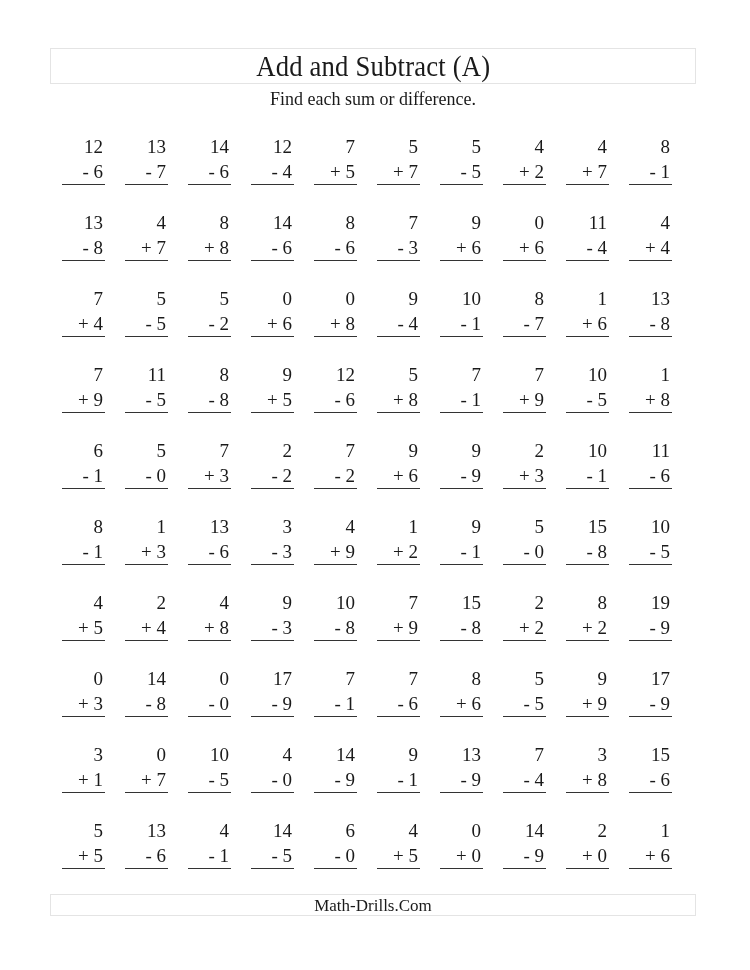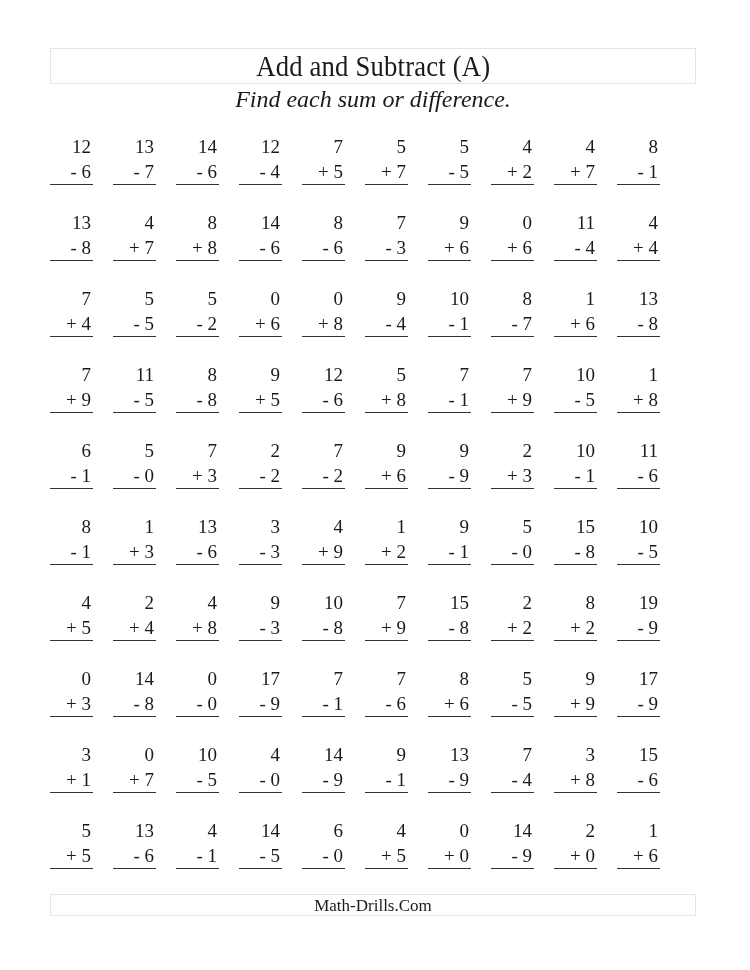--- a/index.html
+++ b/index.html
@@ -13,24 +13,24 @@
     display: flex; align-items: center; justify-content: center;
   }
   .title {
     font-family: "Liberation Serif", "DejaVu Serif", serif;
     font-size: 29px; letter-spacing: 0.2px; line-height: 1;
     transform: scaleX(0.92);
   }
   .instructions {
     position: absolute; left: 50px; top: 88px; width: 646px; text-align: center;
     font-family: "Liberation Serif", "DejaVu Serif", serif;
-    font-size: 24px; line-height: 22px; font-style: italic;
+    font-size: 18px; line-height: 22px;
   }
   .grid {
-    position: absolute; left: 50px; top: 136px;
+    position: absolute; left: 62px; top: 136px;
     display: grid;
     grid-template-columns: repeat(10, 43px);
     column-gap: 24.2px;
     row-gap: 17.6px;
     gap: 20px;
   }
   .problem {
     width: 43px; height: 56px; position: relative;
     font-family: "Liberation Serif", "DejaVu Serif", serif;
     font-size: 19px;

